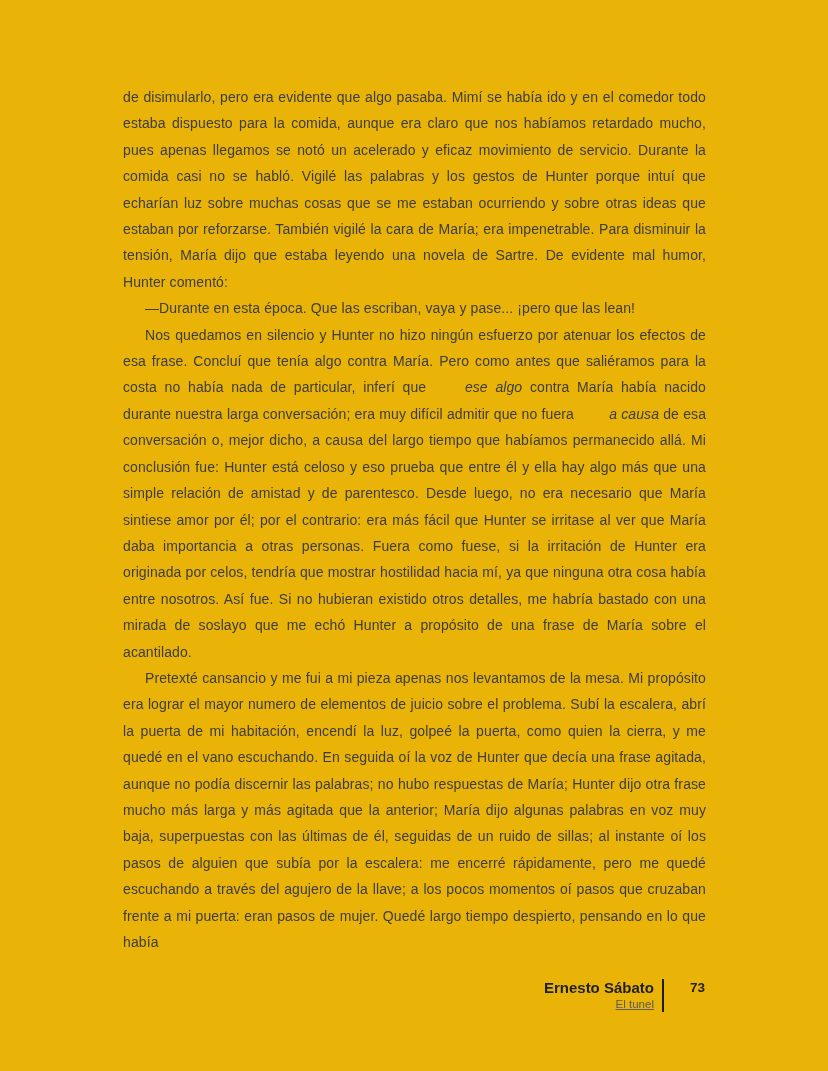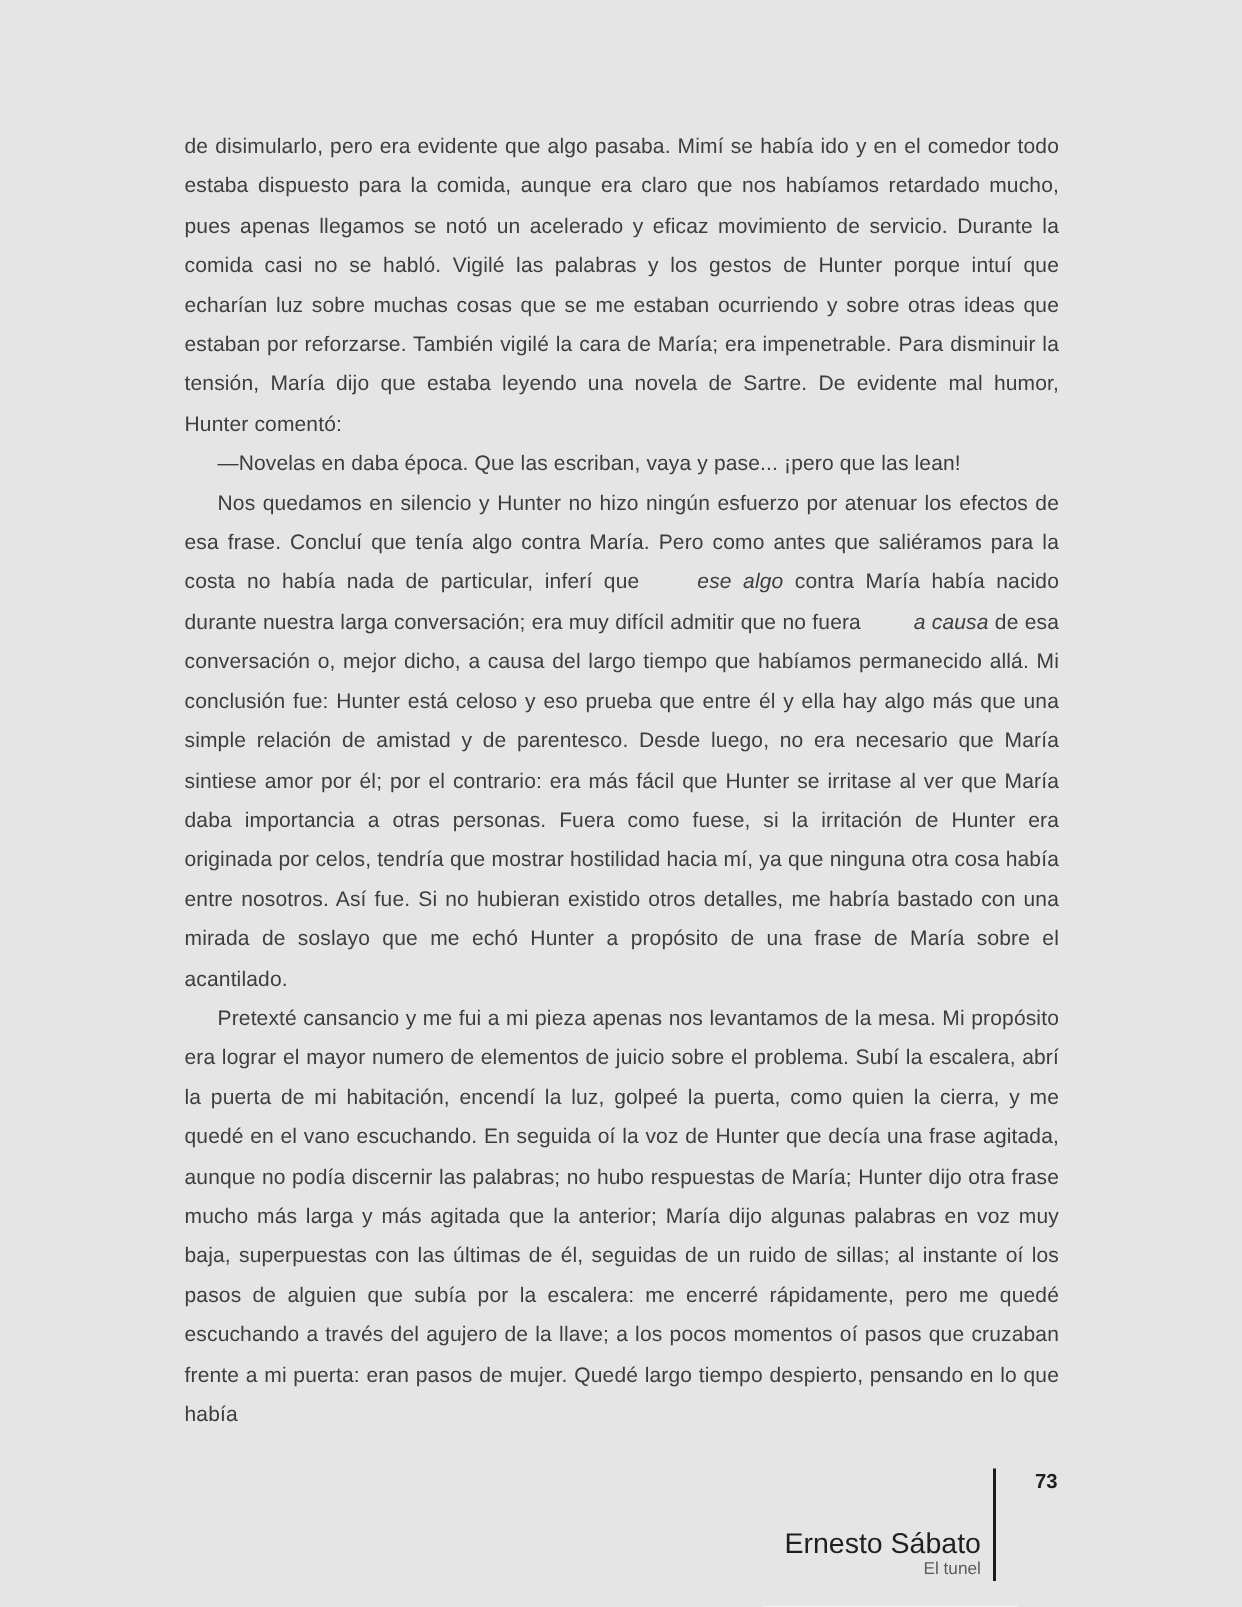--- a/index.html
+++ b/index.html
@@ -5,21 +5,21 @@
   html, body {
     margin: 0;
     padding: 0;
     background: #ffffff;
     font-family: "Liberation Sans", sans-serif;
   }
   .page {
     position: relative;
     width: 828px;
     height: 1071px;
-    background: #e5e5e5;
+    background: #eab308;
     overflow: hidden;
   }
   .text-block {
     position: absolute;
     left: 123px;
     top: 84px;
     width: 583px;
     font-size: 14px;
     line-height: 26.4px;
     color: #3d3d3d;
@@ -42,31 +42,31 @@
     right: 123px;
     top: 979px;
     display: flex;
     align-items: stretch;
   }
   .footer-meta {
     text-align: right;
     padding-right: 8px;
   }
   .footer-author {
-    font-size: 19px;
-    font-weight: normal;
+    font-size: 15px;
+    font-weight: bold;
     color: #1f1f1f;
     line-height: 17px;
-    margin-top: 42px;
   }
   .footer-title {
     font-size: 11.5px;
     color: #5a5a5a;
     line-height: 15px;
     margin-top: 1px;
+    text-decoration: underline;
   }
   .footer-divider {
     width: 2px;
     background: #1c1c1c;
     align-self: stretch;
   }
   .footer-pagenum {
     font-size: 13.5px;
     font-weight: bold;
     color: #1f1f1f;
@@ -74,21 +74,21 @@
     padding-left: 26px;
   }
 </style>
 </head>
 <body>
 
 <div class="page">
 
   <div class="text-block">
       <p><span>de disimularlo, pero era evidente que algo pasaba. Mimí se había ido y en el comedor todo estaba dispuesto para la comida, aunque era claro que nos habíamos retardado mucho, pues apenas llegamos se notó un acelerado y eficaz movimiento de servicio. Durante la comida casi no se habló. Vigilé las palabras y los gestos de Hunter porque intuí que echarían luz sobre muchas cosas que se me estaban ocurriendo y sobre otras ideas que estaban por reforzarse. También vigilé la cara de María; era impenetrable. Para disminuir la tensión, María dijo que estaba leyendo una novela de Sartre. De evidente mal humor, Hunter comentó:</span></p>
-      <p class="indent"><span>—Novelas en daba época. Que las escriban, vaya y pase... ¡pero que las lean!</span></p>
+      <p class="indent"><span>—Durante en esta época. Que las escriban, vaya y pase... ¡pero que las lean!</span></p>
       <p class="indent"><span>Nos quedamos en silencio y Hunter no hizo ningún esfuerzo por atenuar los efectos de esa frase. Concluí que tenía algo contra María. Pero como antes que saliéramos para la costa no había nada de particular, inferí que </span><em>ese algo</em><span> contra María había nacido durante nuestra larga conversación; era muy difícil admitir que no fuera </span><em>a causa</em><span> de esa conversación o, mejor dicho, a causa del largo tiempo que habíamos permanecido allá. Mi conclusión fue: Hunter está celoso y eso prueba que entre él y ella hay algo más que una simple relación de amistad y de parentesco. Desde luego, no era necesario que María sintiese amor por él; por el contrario: era más fácil que Hunter se irritase al ver que María daba importancia a otras personas. Fuera como fuese, si la irritación de Hunter era originada por celos, tendría que mostrar hostilidad hacia mí, ya que ninguna otra cosa había entre nosotros. Así fue. Si no hubieran existido otros detalles, me habría bastado con una mirada de soslayo que me echó Hunter a propósito de una frase de María sobre el acantilado.</span></p>
       <p class="indent"><span>Pretexté cansancio y me fui a mi pieza apenas nos levantamos de la mesa. Mi propósito era lograr el mayor numero de elementos de juicio sobre el problema. Subí la escalera, abrí la puerta de mi habitación, encendí la luz, golpeé la puerta, como quien la cierra, y me quedé en el vano escuchando. En seguida oí la voz de Hunter que decía una frase agitada, aunque no podía discernir las palabras; no hubo respuestas de María; Hunter dijo otra frase mucho más larga y más agitada que la anterior; María dijo algunas palabras en voz muy baja, superpuestas con las últimas de él, seguidas de un ruido de sillas; al instante oí los pasos de alguien que subía por la escalera: me encerré rápidamente, pero me quedé escuchando a través del agujero de la llave; a los pocos momentos oí pasos que cruzaban frente a mi puerta: eran pasos de mujer. Quedé largo tiempo despierto, pensando en lo que había</span></p>
     </div>
 
   <div class="footer">
     <div class="footer-meta">
       <div class="footer-author">Ernesto Sábato</div>
       <div class="footer-title">El tunel</div>
     </div>
     <div class="footer-divider"></div>

